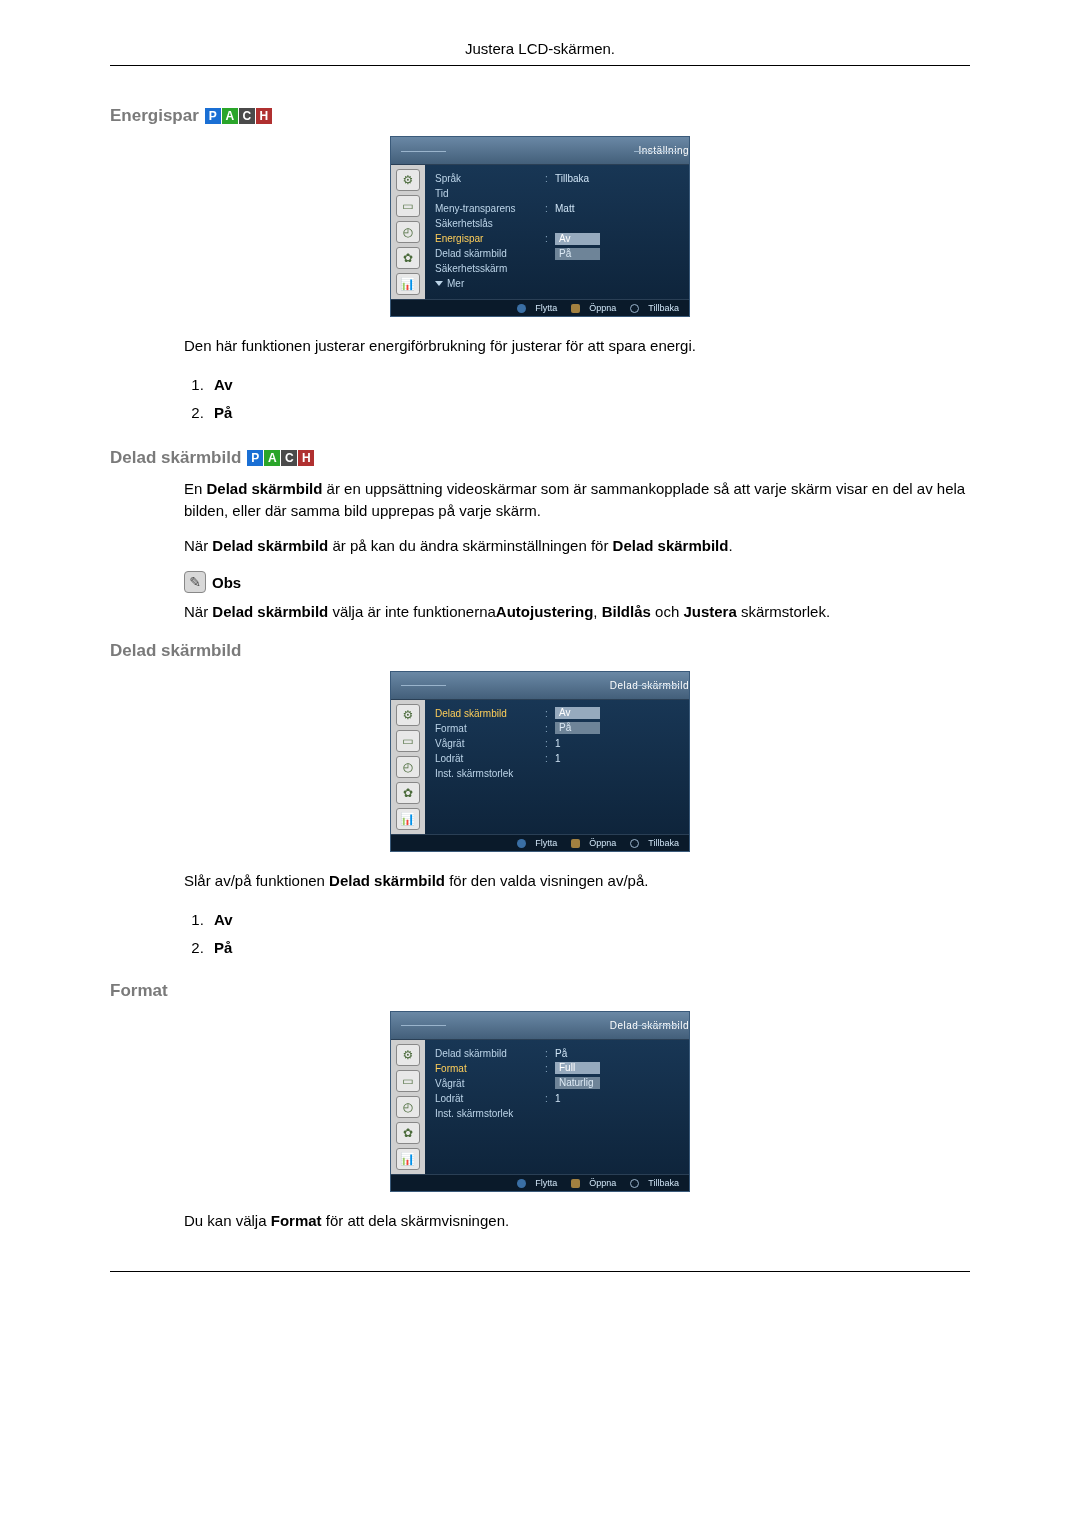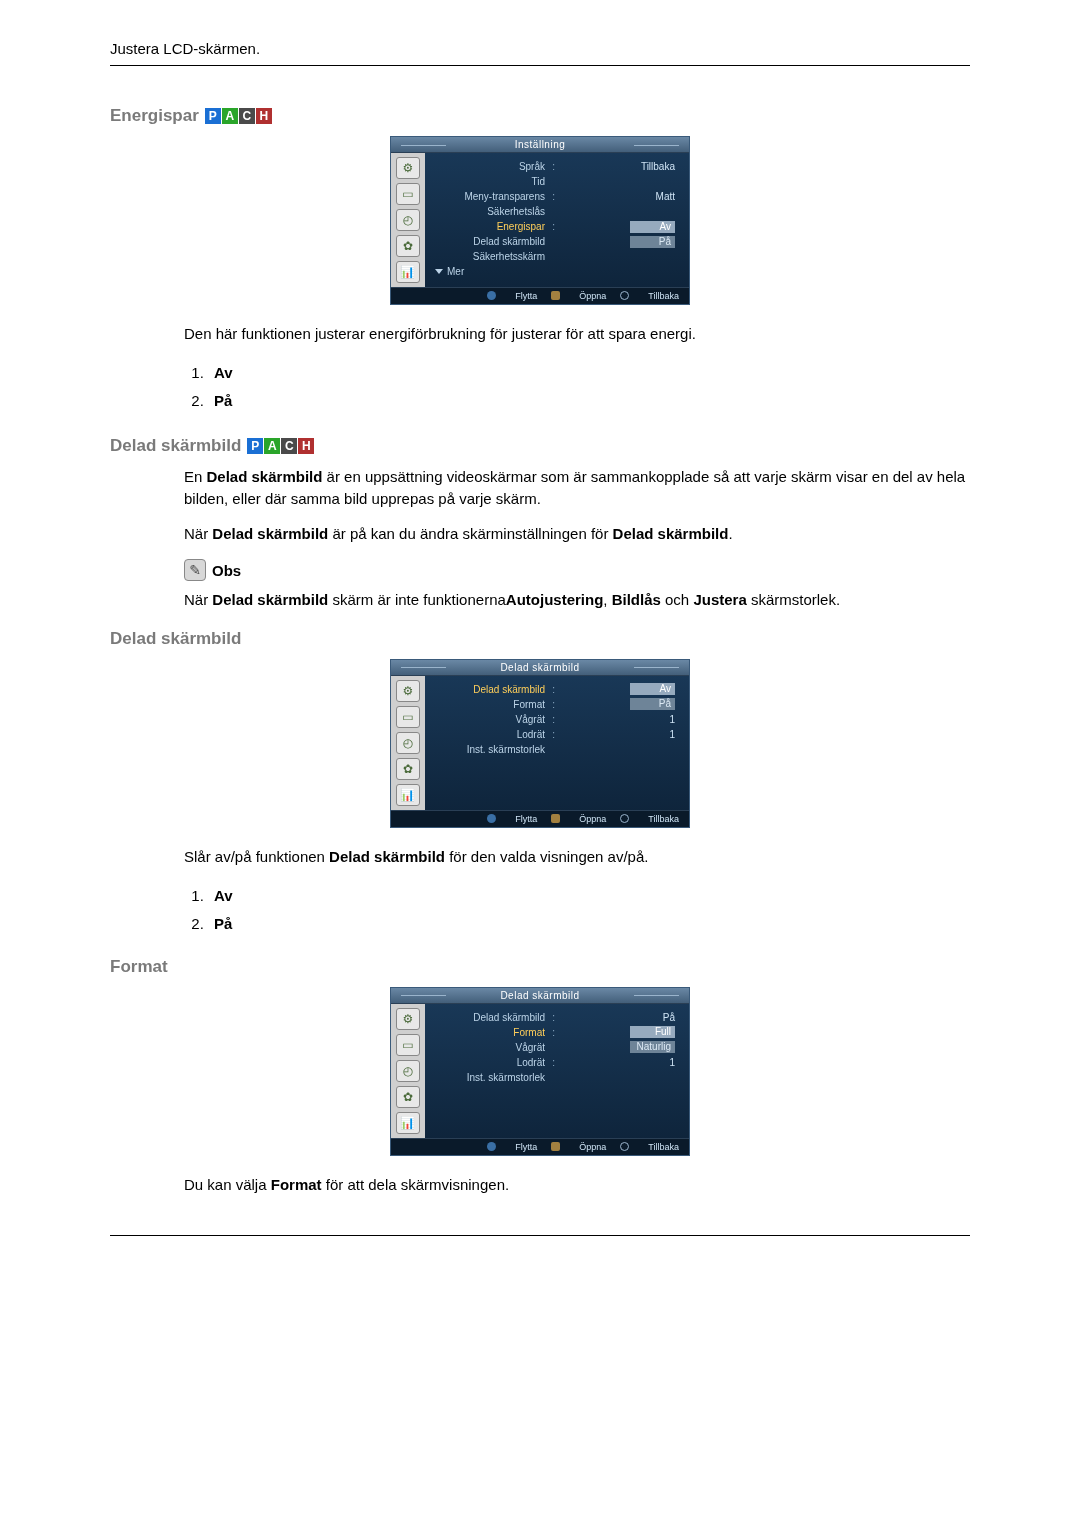--- a/index.html
+++ b/index.html
@@ -6,20 +6,21 @@
   body {
     font-family: Arial, Helvetica, sans-serif;
     font-size: 15px;
     color: #000;
     background: #fff;
     width: 1080px;
     margin: 0 auto;
     padding: 40px 110px 60px 110px;
   }
   .page-header {
+    text-align: center;
     font-size: 15px;
     padding-bottom: 8px;
     border-bottom: 1px solid #000;
     margin-bottom: 40px;
   }
   .section-heading {
     font-size: 17px;
     font-weight: bold;
     color: #7a7a7a;
     margin: 20px 0 10px 0;
@@ -59,25 +60,25 @@
   .osd {
     width: 300px;
     background: linear-gradient(#1a3a5a, #0d2238);
     border: 1px solid #3a5a7a;
     color: #cfe4f5;
     font-size: 10px;
     display: flex;
     flex-direction: column;
   }
   .osd-title {
-    text-align: center;
+    text-align: right;
     background: linear-gradient(#6a88a5, #435f7a);
     color: #fff;
     font-size: 10px;
-    padding: 2px 0;
+    padding: 8px 0;
     border-bottom: 1px solid #2a3f55;
     letter-spacing: 0.5px;
     position: relative;
   }
   .osd-title::before,
   .osd-title::after{
     content:"";
     position:absolute;
     top:50%;
     width:45px;
@@ -105,22 +106,21 @@
     border: 1px solid #888;
     border-radius: 3px;
     display:flex;
     align-items:center;
     justify-content:center;
     font-size:12px;
     color:#4a6a3a;
   }
   .osd-content {
     flex: 1;
-    padding: 6px 14px 4px 10px;
-    text-align: right;
+    padding: 6px 8px 4px 10px;
   }
   .osd-row {
     display: flex;
     align-items: center;
     height: 15px;
     font-size: 10px;
   }
   .osd-label { width: 110px; color: #bcd4e8; }
   .osd-label.hl { color: #ffcf5a; }
   .osd-sep { width: 10px; color: #8aa8c2; }
@@ -138,21 +138,21 @@
   .osd-footer {
     background: #0a1a2a;
     color: #cfe4f5;
     font-size: 9px;
     display: flex;
     justify-content: flex-end;
     gap: 14px;
     padding: 3px 10px;
     border-top: 1px solid #2a3f55;
   }
-  .osd-footer span { display:inline-flex; align-items:flex-start; gap:19px; }
+  .osd-footer span { display:inline-flex; align-items:flex-end; gap:9px; }
   .foot-ico { display:inline-block; width:9px; height:9px; border-radius:2px; }
   .foot-ico.move{ background:#3a6fa5; border-radius:50%; }
   .foot-ico.open{ background:#a28040; }
   .foot-ico.back{ border:1px solid #9ab4cc; border-radius:50%; }
   .arrow-down{
     width:0;height:0;border-left:4px solid transparent;border-right:4px solid transparent;border-top:5px solid #bcd4e8;display:inline-block;margin-right:4px;
   }
   .text-block {
     margin: 0 0 14px 74px;
     line-height: 1.45;
@@ -277,21 +277,21 @@
   <span>En </span><span class="bold">Delad skärmbild</span><span> är en uppsättning videoskärmar som är sammankopplade så att varje skärm visar en del av hela bilden, eller där samma bild upprepas på varje skärm.</span>
 </p>
 <p class="text-block">
   <span>När </span><span class="bold">Delad skärmbild</span><span> är på kan du ändra skärminställningen för </span><span class="bold">Delad skärmbild</span><span>.</span>
 </p>
 <div class="note-line">
   <span class="note-ico">✎</span>
   <span class="bold">Obs</span>
 </div>
 <p class="text-block">
-  <span>När </span><span class="bold">Delad skärmbild</span><span> skärm är inte funktionerna</span><span class="bold">Autojustering</span><span>, </span><span class="bold">Bildlås</span><span>  och </span><span class="bold">Justera</span><span> skärmstorlek.</span>
+  <span>När </span><span class="bold">Delad skärmbild</span><span> välja är inte funktionerna</span><span class="bold">Autojustering</span><span>, </span><span class="bold">Bildlås</span><span>  och </span><span class="bold">Justera</span><span> skärmstorlek.</span>
 </p>
 
 <div class="sub-heading">Delad skärmbild</div>
 
 <div class="osd-wrapper">
   <div class="osd">
     <div class="osd-title">Delad skärmbild</div>
     <div class="osd-body">
       <div class="osd-icons">
         <div class="ico">⚙</div>

